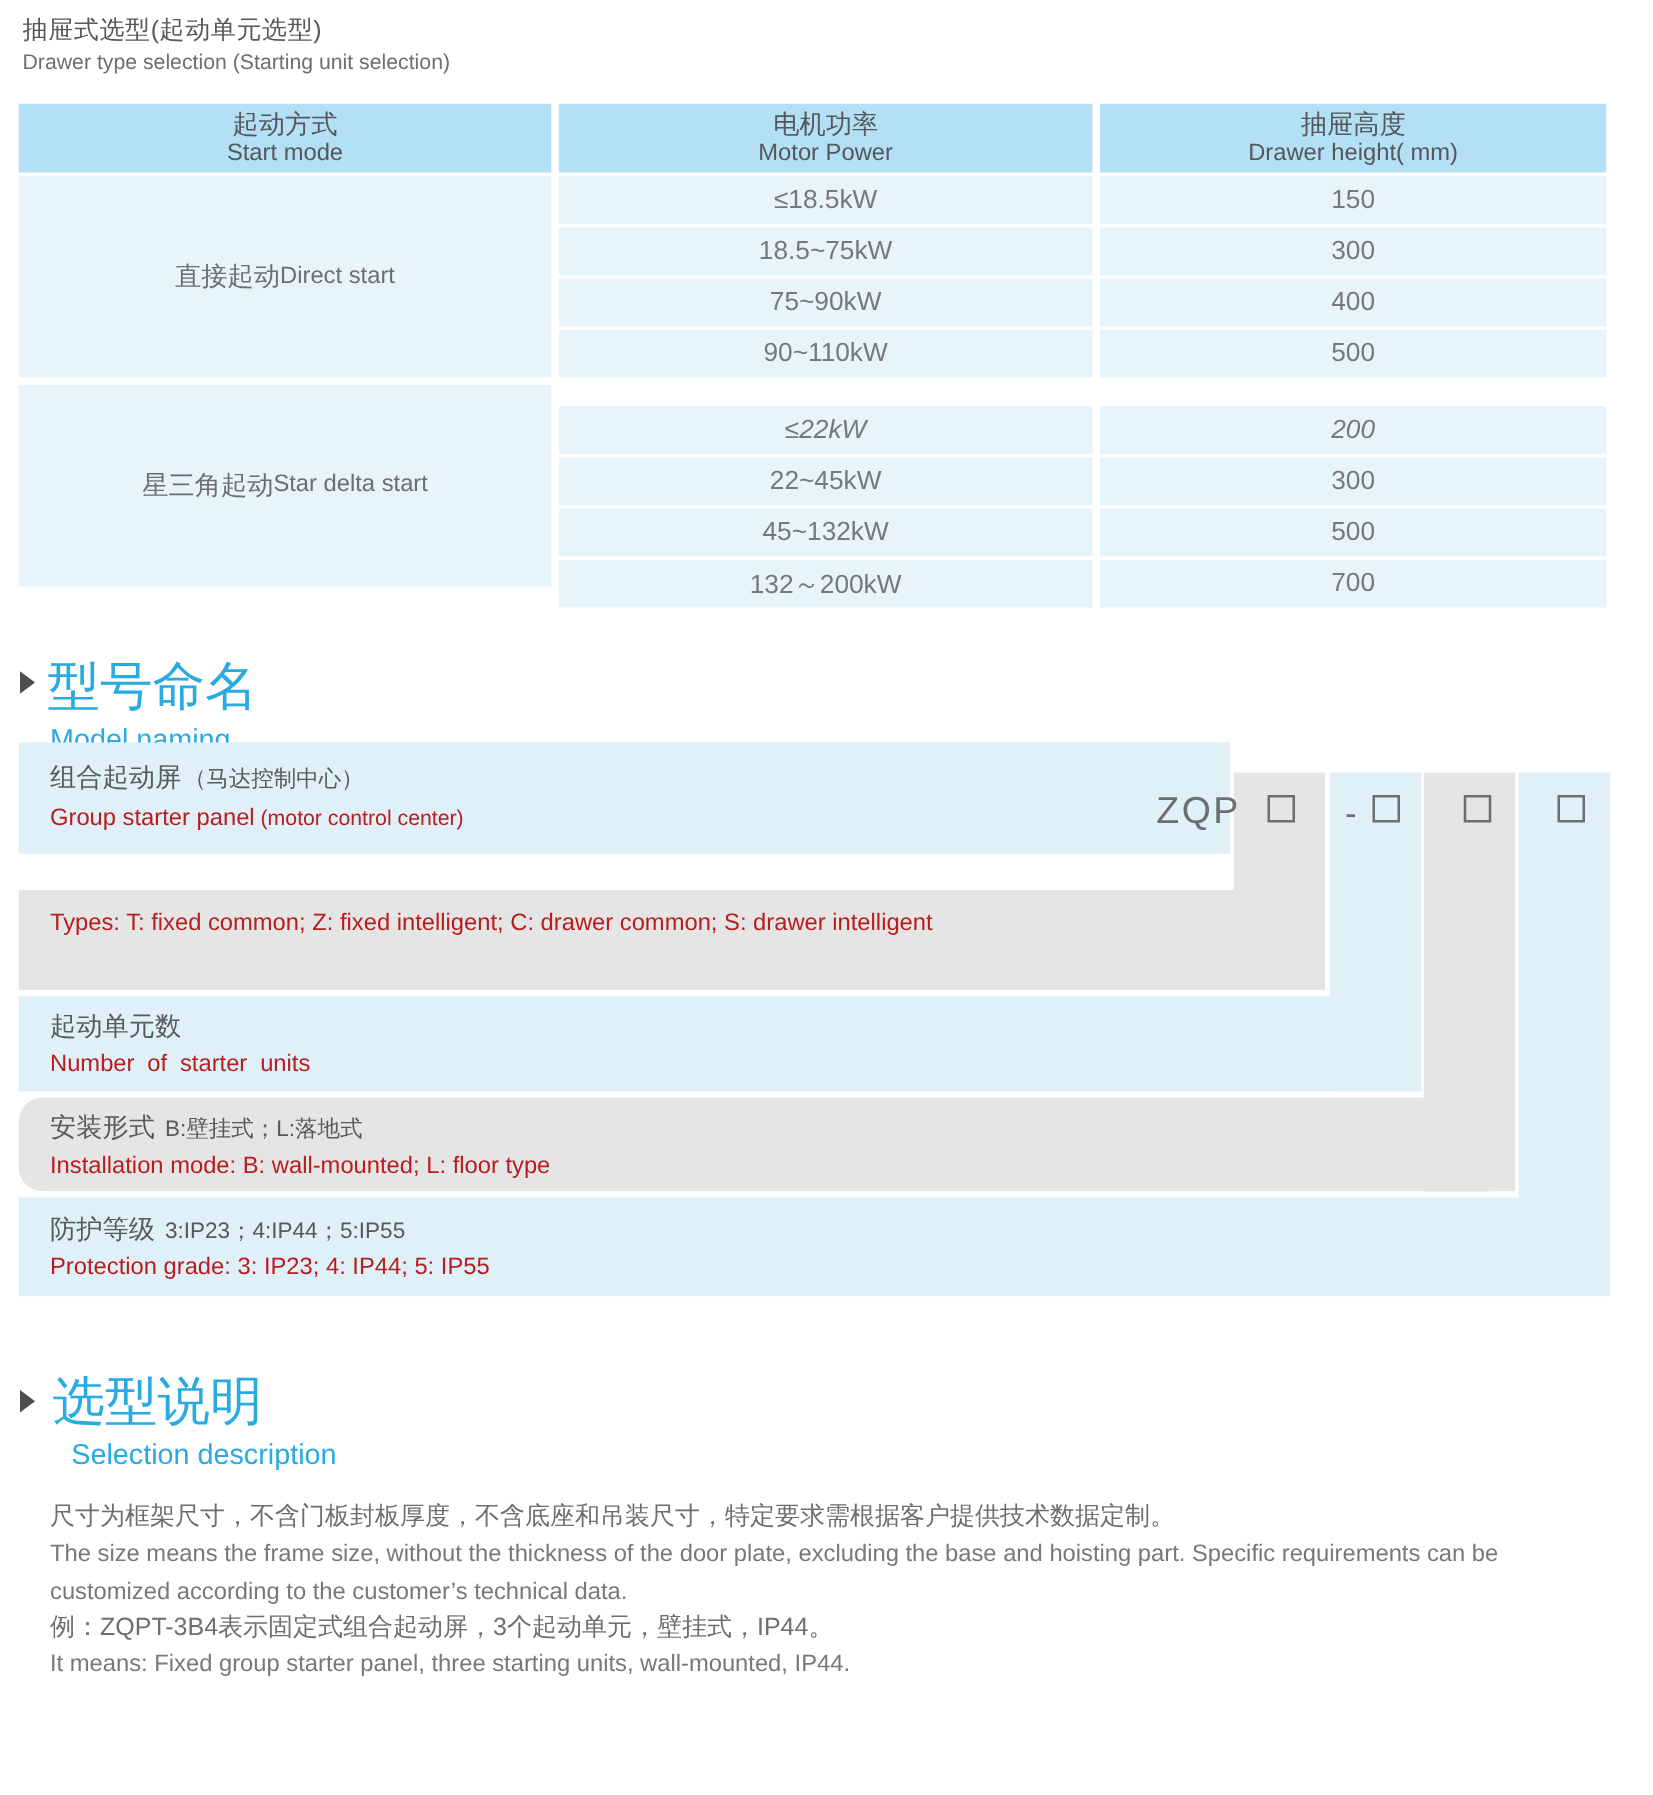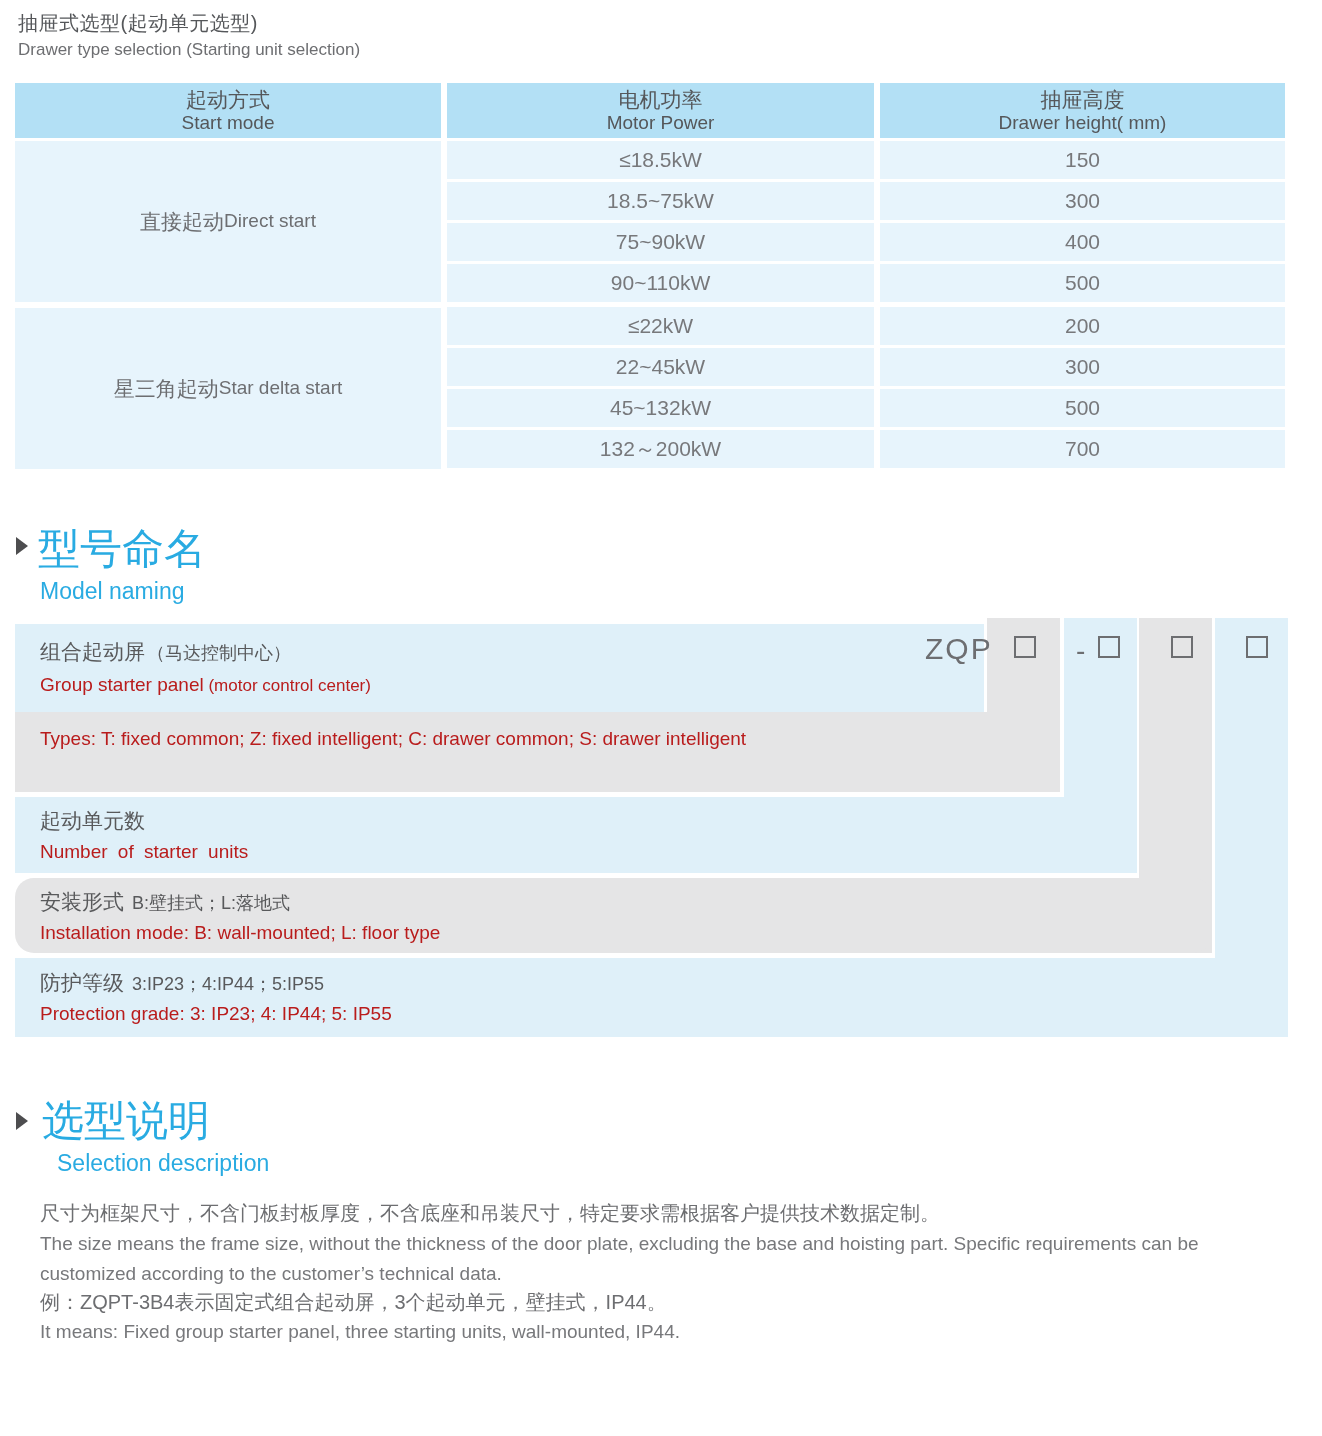--- a/index.html
+++ b/index.html
@@ -33,21 +33,21 @@
     color:#6d6e71;text-align:center;line-height:1.3;
   }
   .mode-cell.second{margin-top:6px;}
   .mode-cn{font-size:21px;}
   .mode-en{font-size:19px;}
   .val-cell{
     height:38px;background:#e7f4fc;margin-bottom:3px;
     display:flex;align-items:center;justify-content:center;
     font-size:21px;color:#77787b;
   }
-  .val-cell.gstart{margin-top:2px;}
+  .val-cell.gstart{margin-top:20px;font-style:italic;}
   .val-cell:last-child{margin-bottom:0;}
 
   
   .sec-arrow{
     width:0;height:0;
     border-left:12px solid #4d4d4f;
     border-top:9px solid transparent;
     border-bottom:9px solid transparent;
   }
   .sec-head-cn{font-size:42px;color:#29abe2;line-height:1;}
@@ -141,21 +141,21 @@
     <div class="sec-arrow"></div>
   </div>
   <div class="abs sec-head-cn" style="left:38px;top:528px;">型号命名</div>
   <div class="abs sec-head-en" style="left:40px;top:578px;">Model naming</div>
 
   <div class="abs strip-gray" style="left:987px;top:618px;width:73px;height:174px;"></div>
   <div class="abs strip-blue" style="left:1064px;top:618px;width:73px;height:255px;"></div>
   <div class="abs strip-gray" style="left:1139px;top:618px;width:73px;height:335px;"></div>
   <div class="abs strip-blue" style="left:1215px;top:618px;width:73px;height:340px;"></div>
 
-  <div class="abs band blue" style="left:15px;top:624px;width:969px;height:89px;">
+  <div class="abs band blue" style="left:15px;top:594px;width:969px;height:89px;">
     <div class="cn-line">
       <span class="cn-main">组合起动屏</span><span class="cn-sub" style="margin-left:2px;">（马达控制中心）</span>
     </div>
     <div class="en-line">
       <span>Group starter panel</span><span class="en-sub"> (motor control center)</span>
     </div>
   </div>
 
   <div class="abs band gray" style="left:15px;top:712px;width:1045px;height:80px;padding-top:10px;">
     <div class="en-line" style="margin-top:6px;">

